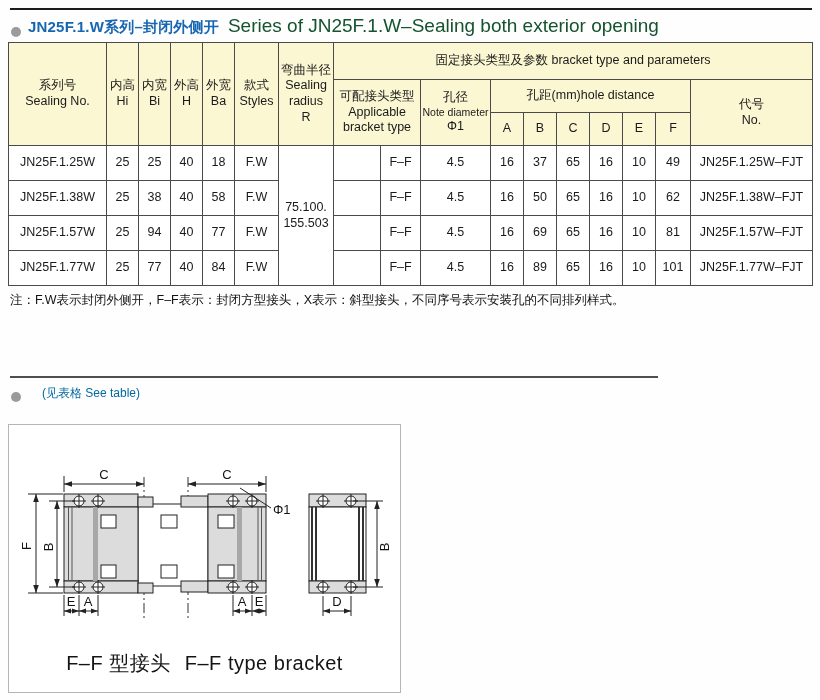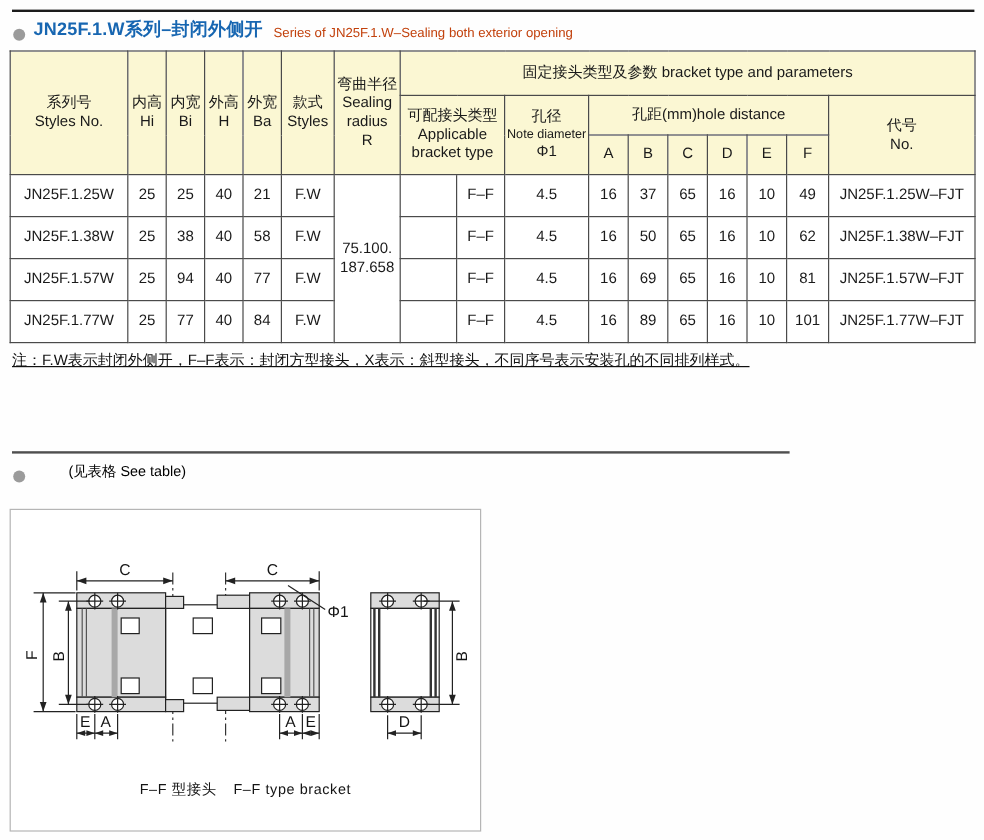--- a/index.html
+++ b/index.html
@@ -7,55 +7,55 @@
     width:820px;height:700px;position:relative;overflow:hidden;
     background:#fefefe;
     font-family:"Liberation Sans", sans-serif;
     color:#1a1a1a;
   }
   .topline{position:absolute;left:10px;top:8px;width:802px;height:2px;background:#1c1c1c;}
   .sec-header{position:absolute;display:flex;align-items:flex-end;}
   .sec1{left:11px;top:15px;}
   .bullet{width:10px;height:10px;border-radius:50%;background:#9b9b9b;margin-right:7px;flex:0 0 auto;}
   .sec-zh{font-size:15px;font-weight:bold;color:#1766b1;letter-spacing:0.2px;}
-  .sec-en{font-size:11px;color:#c2410c;margin-left:9px;}
-  .sec-note{font-size:12px;color:#000000;margin-left:29px;}
+  .sec-en{font-size:19px;color:#14532d;margin-left:9px;}
+  .sec-note{font-size:12px;color:#0369a1;margin-left:14px;}
 
   table.spec{
     position:absolute;left:8px;top:42px;width:804px;
     border-collapse:collapse;table-layout:fixed;
     background:#ffffff;
   }
   table.spec th, table.spec td{
     border:1px solid #4a4a4a;
     font-weight:normal;
     text-align:center;vertical-align:middle;
     font-size:12.5px;line-height:1.25;
     padding:0;overflow:hidden;
   }
   table.spec thead th{background:#fbf7d3;}
   tr.h1{height:37px;} tr.h2{height:33px;padding-left:28px;} tr.h3{height:33px;}
   tr.dr{height:35px;}
   .small-en{font-size:10.5px;}
   td.ta-left{text-align:left;padding-left:5px;}
 
   .notes{position:absolute;left:10px;top:291px;width:802px;font-size:12.5px;line-height:1.5;color:#111;}
-  .notes .zh{margin-bottom:2px;text-decoration:underline;}
+  .notes .zh{margin-bottom:2px;}
 
   .line2{position:absolute;left:10px;top:376px;width:648px;height:2px;background:#4f4f4f;}
   .sec2{left:11px;top:385px;}
 
   .draw-box{
     position:absolute;left:8px;top:424px;width:391px;height:267px;
     background:#ffffff;border:1px solid #b5b5b5;
   }
   .draw-box svg{position:absolute;left:0;top:0;}
   .caption{
     position:absolute;left:0;top:225px;width:100%;
-    text-align:center;font-size:12px;color:#141414;letter-spacing:0.5px;
+    text-align:center;font-size:20px;color:#141414;letter-spacing:0.5px;
   }
   .caption .cap-en{margin-left:14px;}
   svg text{font-family:"Liberation Sans", sans-serif;font-size:13px;fill:#141414;}
 </style>
 </head>
 <body>
 
 <div class="topline"></div>
 
 <div class="sec-header sec1">
@@ -81,21 +81,21 @@
     <col style="width:33px">
       <col style="width:33px">
       <col style="width:33px">
       <col style="width:35px">
     <col style="width:122px">
   </colgroup>
   <thead>
     <tr class="h1">
       <th rowspan="3">
         <div>系列号</div>
-        <div>Styles No.</div>
+        <div>Sealing No.</div>
       </th>
       <th rowspan="3">
         <div>内高</div>
           <div>Hi</div>
       </th>
       <th rowspan="3">
         <div>内宽</div>
           <div>Bi</div>
       </th>
       <th rowspan="3">
@@ -143,25 +143,25 @@
       <th>E</th>
       <th>F</th>
     </tr>
   </thead>
   <tbody>
     <tr class="dr">
       <td class="ta-left">JN25F.1.25W</td>
       <td>25</td>
       <td>25</td>
       <td>40</td>
-      <td>21</td>
+      <td>18</td>
       <td>F.W</td>
       <td rowspan="4">
         <div>75.100.</div>
-        <div>187.658</div>
+        <div>155.503</div>
       </td>
       <td></td>
       <td>F–F</td>
       <td>4.5</td>
       <td>16</td>
       <td>37</td>
       <td>65</td>
       <td>16</td>
       <td>10</td>
       <td>49</td>

